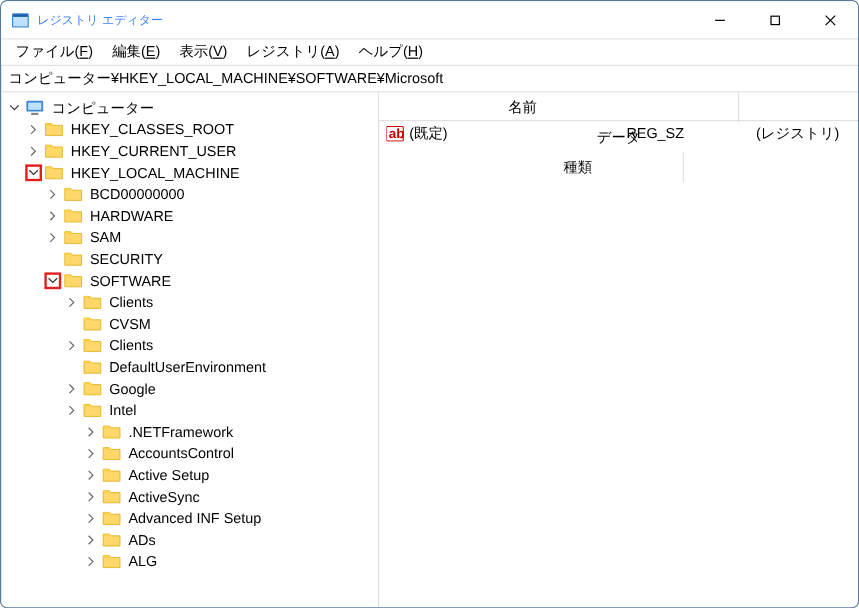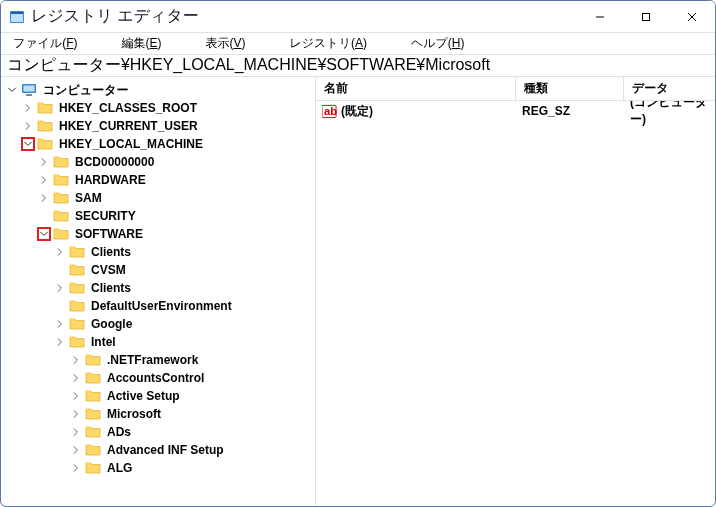--- a/index.html
+++ b/index.html
@@ -1,31 +1,31 @@
 <!DOCTYPE html>
 <html><head>
 <meta charset="utf-8">
 <style>
   * { margin: 0; padding: 0; box-sizing: border-box; font-family: "Yu Gothic UI", "Meiryo", sans-serif; font-size: 12px; }
   body { background: #ffffff; }
   .window { width: 716px; height: 507px; border: 1px solid #5a7aa0; border-radius: 6px; overflow: hidden; display: flex; flex-direction: column; background: #fff; }
   .titlebar { height: 32px; display: flex; align-items: center; background: #fff; border-bottom: 1px solid #e0e0e0; }
   .titlebar-icon { width: 16px; height: 16px; margin: 0 6px 0 8px; }
-  .titlebar-title { flex: 1; font-size: 16px; color: #0f172a; }
+  .titlebar-title { flex: 1; font-size: 10px; color: #3b82f6; }
   .win-btns { display: flex; height: 100%; }
   .win-btn { width: 46px; display: flex; align-items: center; justify-content: center; color: #000; }
-  .menubar { height: 22px; display: flex; align-items: center; padding: 0 4px; background: #fff; border-bottom: 1px solid #e0e0e0; gap: 28px; }
+  .menubar { height: 22px; display: flex; align-items: center; padding: 0 4px; background: #fff; border-bottom: 1px solid #e0e0e0; }
   .menu-item { padding: 2px 8px; color: #000; }
   .menu-item u { text-decoration: underline; }
   .addressbar { height: 22px; border-bottom: 1px solid #e0e0e0; display: flex; align-items: center; padding: 0 6px; }
-  .addressbar-input { width: 100%; border: none; outline: none; font-size: 16px; }
-  .content { flex: 1; display: flex; overflow: hidden; font-weight: bold; }
+  .addressbar-input { width: 100%; border: none; outline: none; font-size: 12px; }
+  .content { flex: 1; display: flex; overflow: hidden; }
   .tree-pane { width: 315px; border-right: 1px solid #e0e0e0; overflow: auto; padding: 4px 0 4px 4px; position: relative; }
   .list-pane { flex: 1; overflow: auto; }
-  .list-header { display: flex; border-bottom: 1px solid #e0e0e0; height: 24px; align-items: center; background: #fff; position: sticky; top: 0; }
+  .list-header { display: flex; border-bottom: 1px solid #e0e0e0; height: 24px; align-items: center; background: #fff; position: sticky; top: 0; flex-direction: column; }
   .list-header-col { padding: 4px 8px; border-right: 1px solid #e0e0e0; color: #000; }
   .list-row { display: flex; align-items: center; height: 20px; }
   .list-cell { padding: 2px 6px; display: flex; align-items: center; gap: 4px; }
   .tree-item { display: flex; align-items: center; height: 18px; white-space: nowrap; }
   .tree-item .label { padding: 0 2px; }
   .tree-item.selected .label { background: #cce8ff; border: 1px solid #99d1ff; border-radius: 2px; padding: 0 2px; }
   .highlight-expander { border: 2px solid #e02020; width: 14px; height: 14px; display: flex; align-items: center; justify-content: center; margin-right: 2px; }
   .expander { width: 14px; height: 14px; display: flex; align-items: center; justify-content: center; margin-right: 2px; color: #555; }
   .indent { display: inline-block; }
   .folder-icon { width: 16px; height: 14px; margin-right: 4px; }
@@ -287,76 +287,76 @@
         <div class="tree-item">
           <span class="indent" style="width: 64px;"></span>
           <span class="expander">
             <svg width="10" height="10" viewBox="0 0 14 14">
               <use href="#chev-right"></use>
             </svg>
           </span>
           <span><svg class="folder-icon" viewBox="0 0 16 14">
               <use href="#folder-svg"></use>
             </svg></span>
-          <span class="label">Microsoft</span>
+          <span class="label">ActiveSync</span>
+        </div>
+        <div class="tree-item">
+          <span class="indent" style="width: 64px;"></span>
+          <span class="expander">
+            <svg width="10" height="10" viewBox="0 0 14 14">
+              <use href="#chev-right"></use>
+            </svg>
+          </span>
+          <span><svg class="folder-icon" viewBox="0 0 16 14">
+              <use href="#folder-svg"></use>
+            </svg></span>
+          <span class="label">Advanced INF Setup</span>
         </div>
         <div class="tree-item">
           <span class="indent" style="width: 64px;"></span>
           <span class="expander">
             <svg width="10" height="10" viewBox="0 0 14 14">
               <use href="#chev-right"></use>
             </svg>
           </span>
           <span><svg class="folder-icon" viewBox="0 0 16 14">
               <use href="#folder-svg"></use>
             </svg></span>
           <span class="label">ADs</span>
-        </div>
-        <div class="tree-item">
-          <span class="indent" style="width: 64px;"></span>
-          <span class="expander">
-            <svg width="10" height="10" viewBox="0 0 14 14">
-              <use href="#chev-right"></use>
-            </svg>
-          </span>
-          <span><svg class="folder-icon" viewBox="0 0 16 14">
-              <use href="#folder-svg"></use>
-            </svg></span>
-          <span class="label">Advanced INF Setup</span>
         </div>
         <div class="tree-item">
           <span class="indent" style="width: 64px;"></span>
           <span class="expander">
             <svg width="10" height="10" viewBox="0 0 14 14">
               <use href="#chev-right"></use>
             </svg>
           </span>
           <span><svg class="folder-icon" viewBox="0 0 16 14">
               <use href="#folder-svg"></use>
             </svg></span>
           <span class="label">ALG</span>
         </div>
       </div>
 
     <div class="list-pane">
       <div class="list-header">
         <div class="list-header-col" style="width:200px">名前</div>
+        <div class="list-header-col" style="flex:1;border-right:none">データ</div>
         <div class="list-header-col" style="width:108px">種類</div>
-        <div class="list-header-col" style="flex:1;border-right:none">データ</div>
       </div>
       <div id="list-body">
           <div class="list-row">
             <div class="list-cell" style="width: 200px;">
               <svg width="15" height="14" viewBox="0 0 16 14">
                 <use href="#string-svg"></use>
               </svg>
               <span>(既定)</span>
             </div>
             <div class="list-cell" style="width: 108px;">REG_SZ</div>
-            <div class="list-cell" style="flex: 1 1 0%;">(コンピューター)</div>
+            <div class="list-cell" style="flex: 1 1 0%;">(レジストリ)</div>
           </div>
         </div>
     </div>
 
   </div>
 </div>
 
 <svg width="0" height="0" style="position:absolute">
   <defs>
     <g id="folder-svg">

